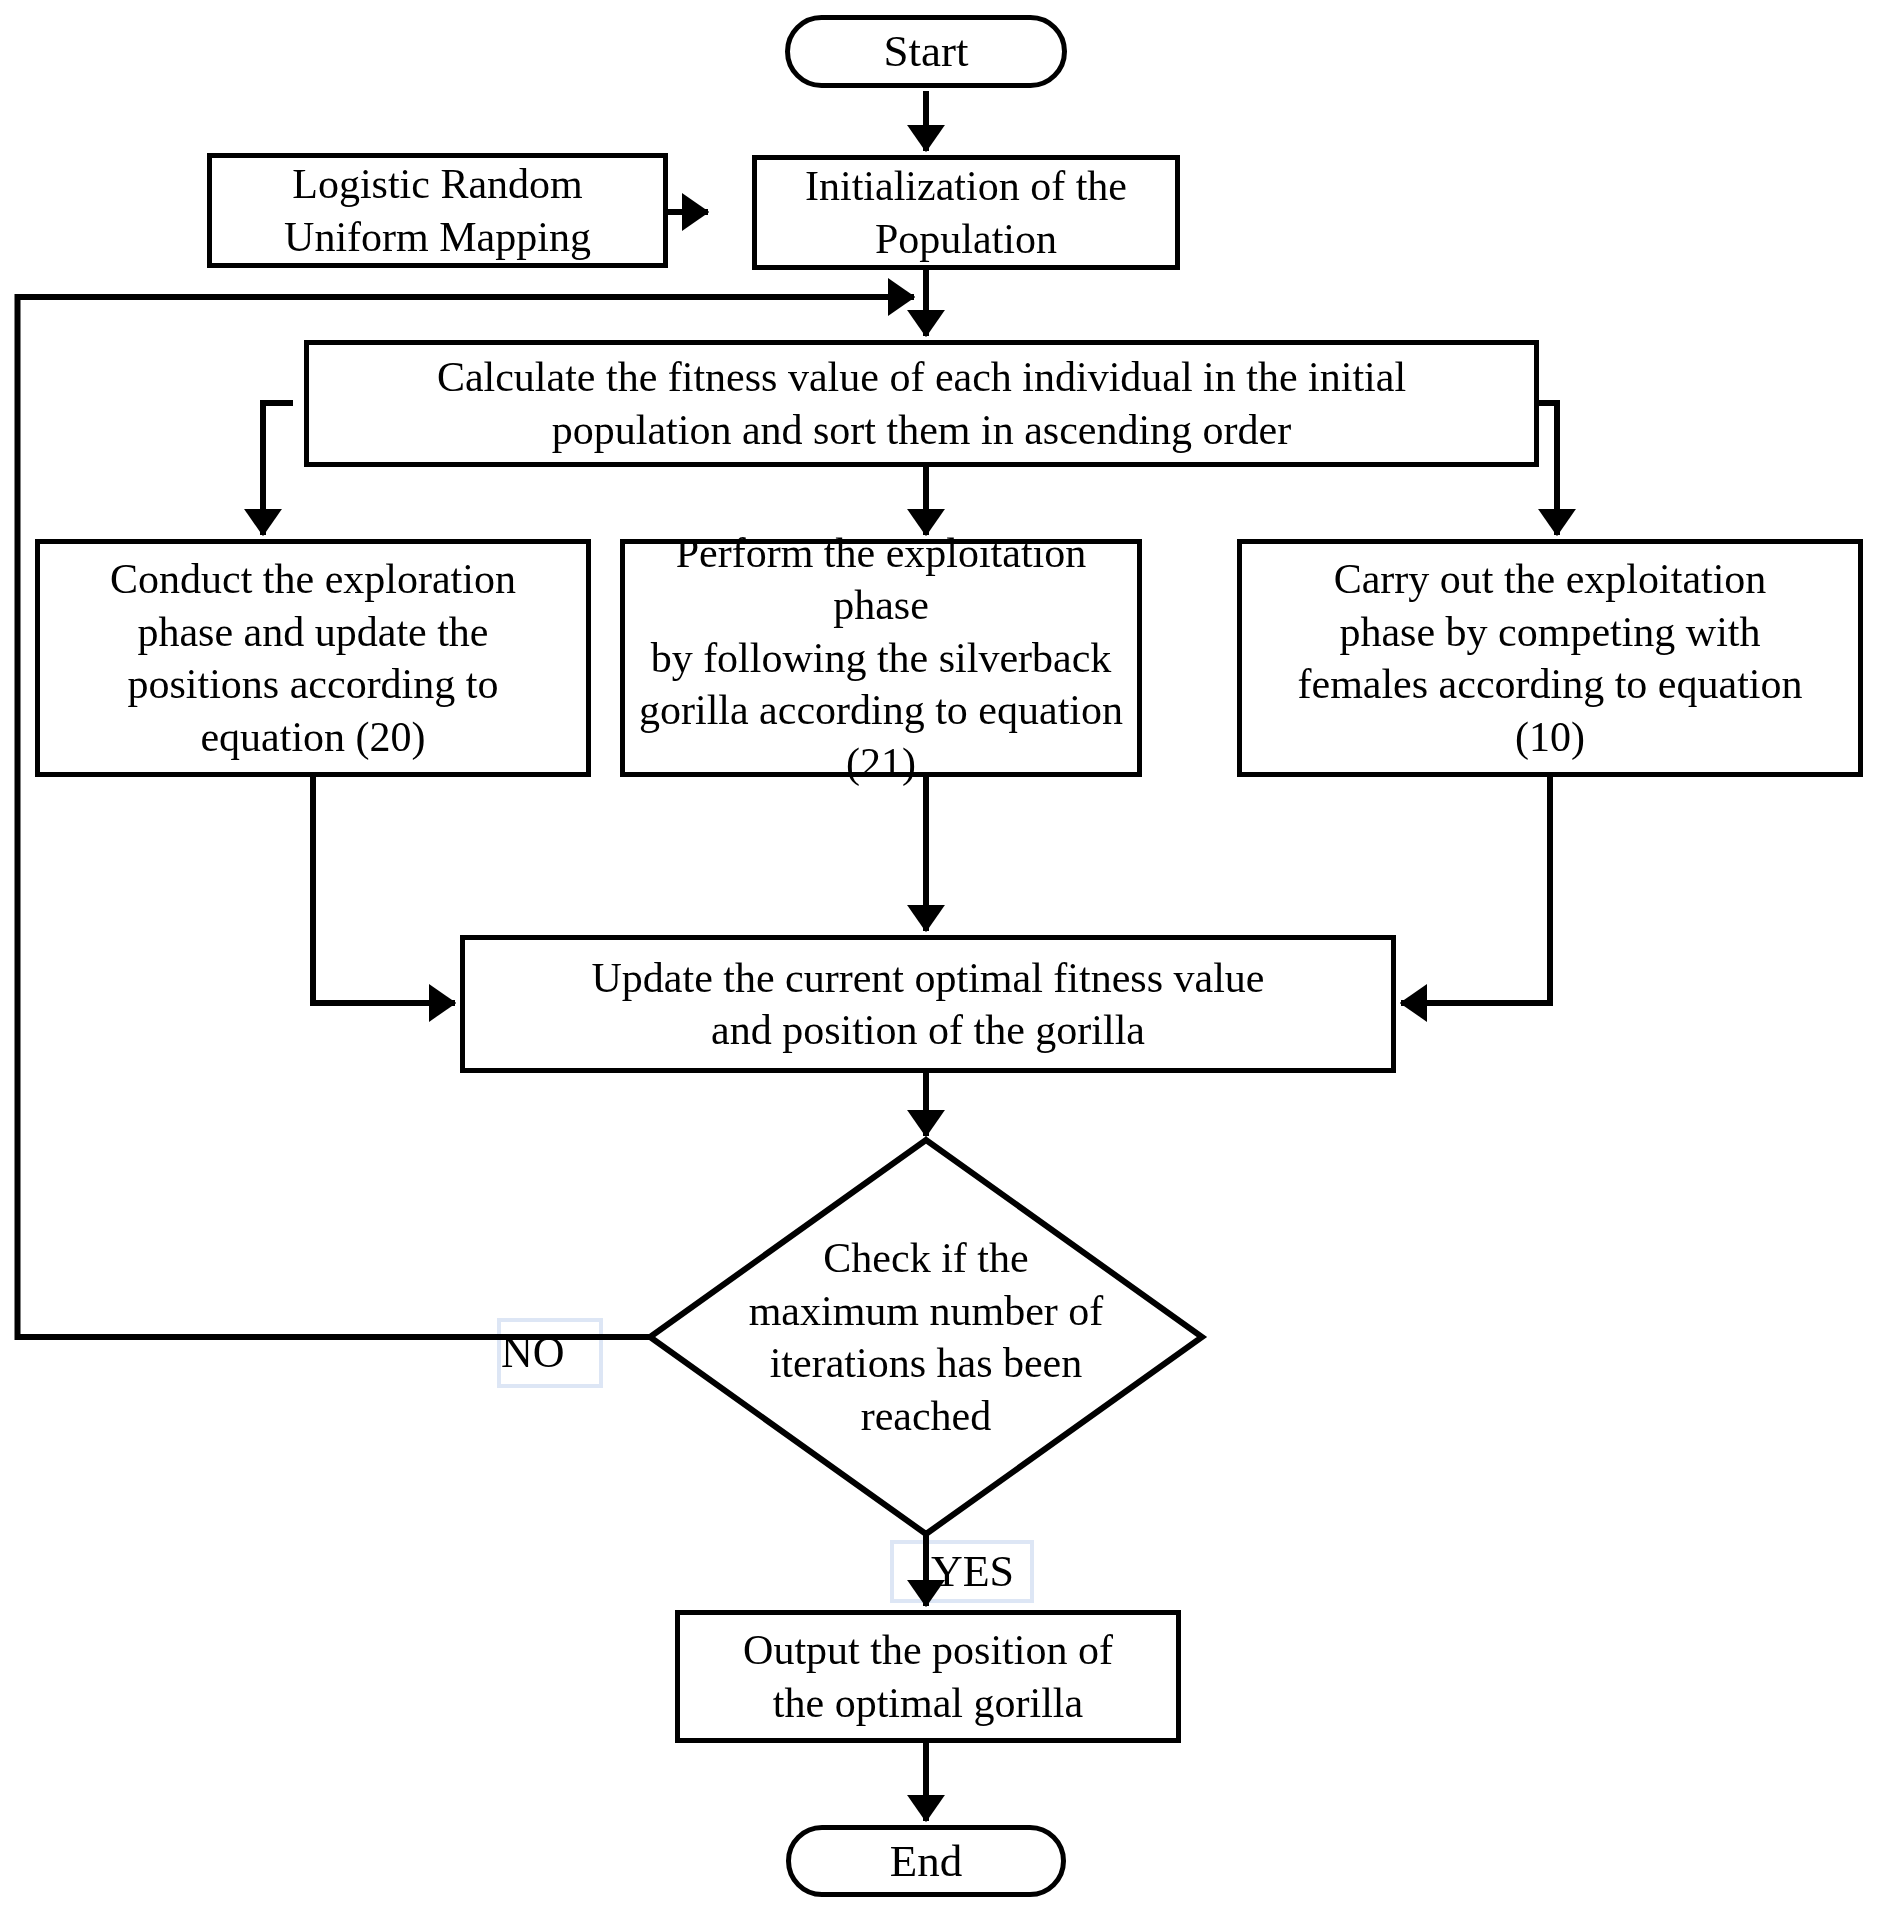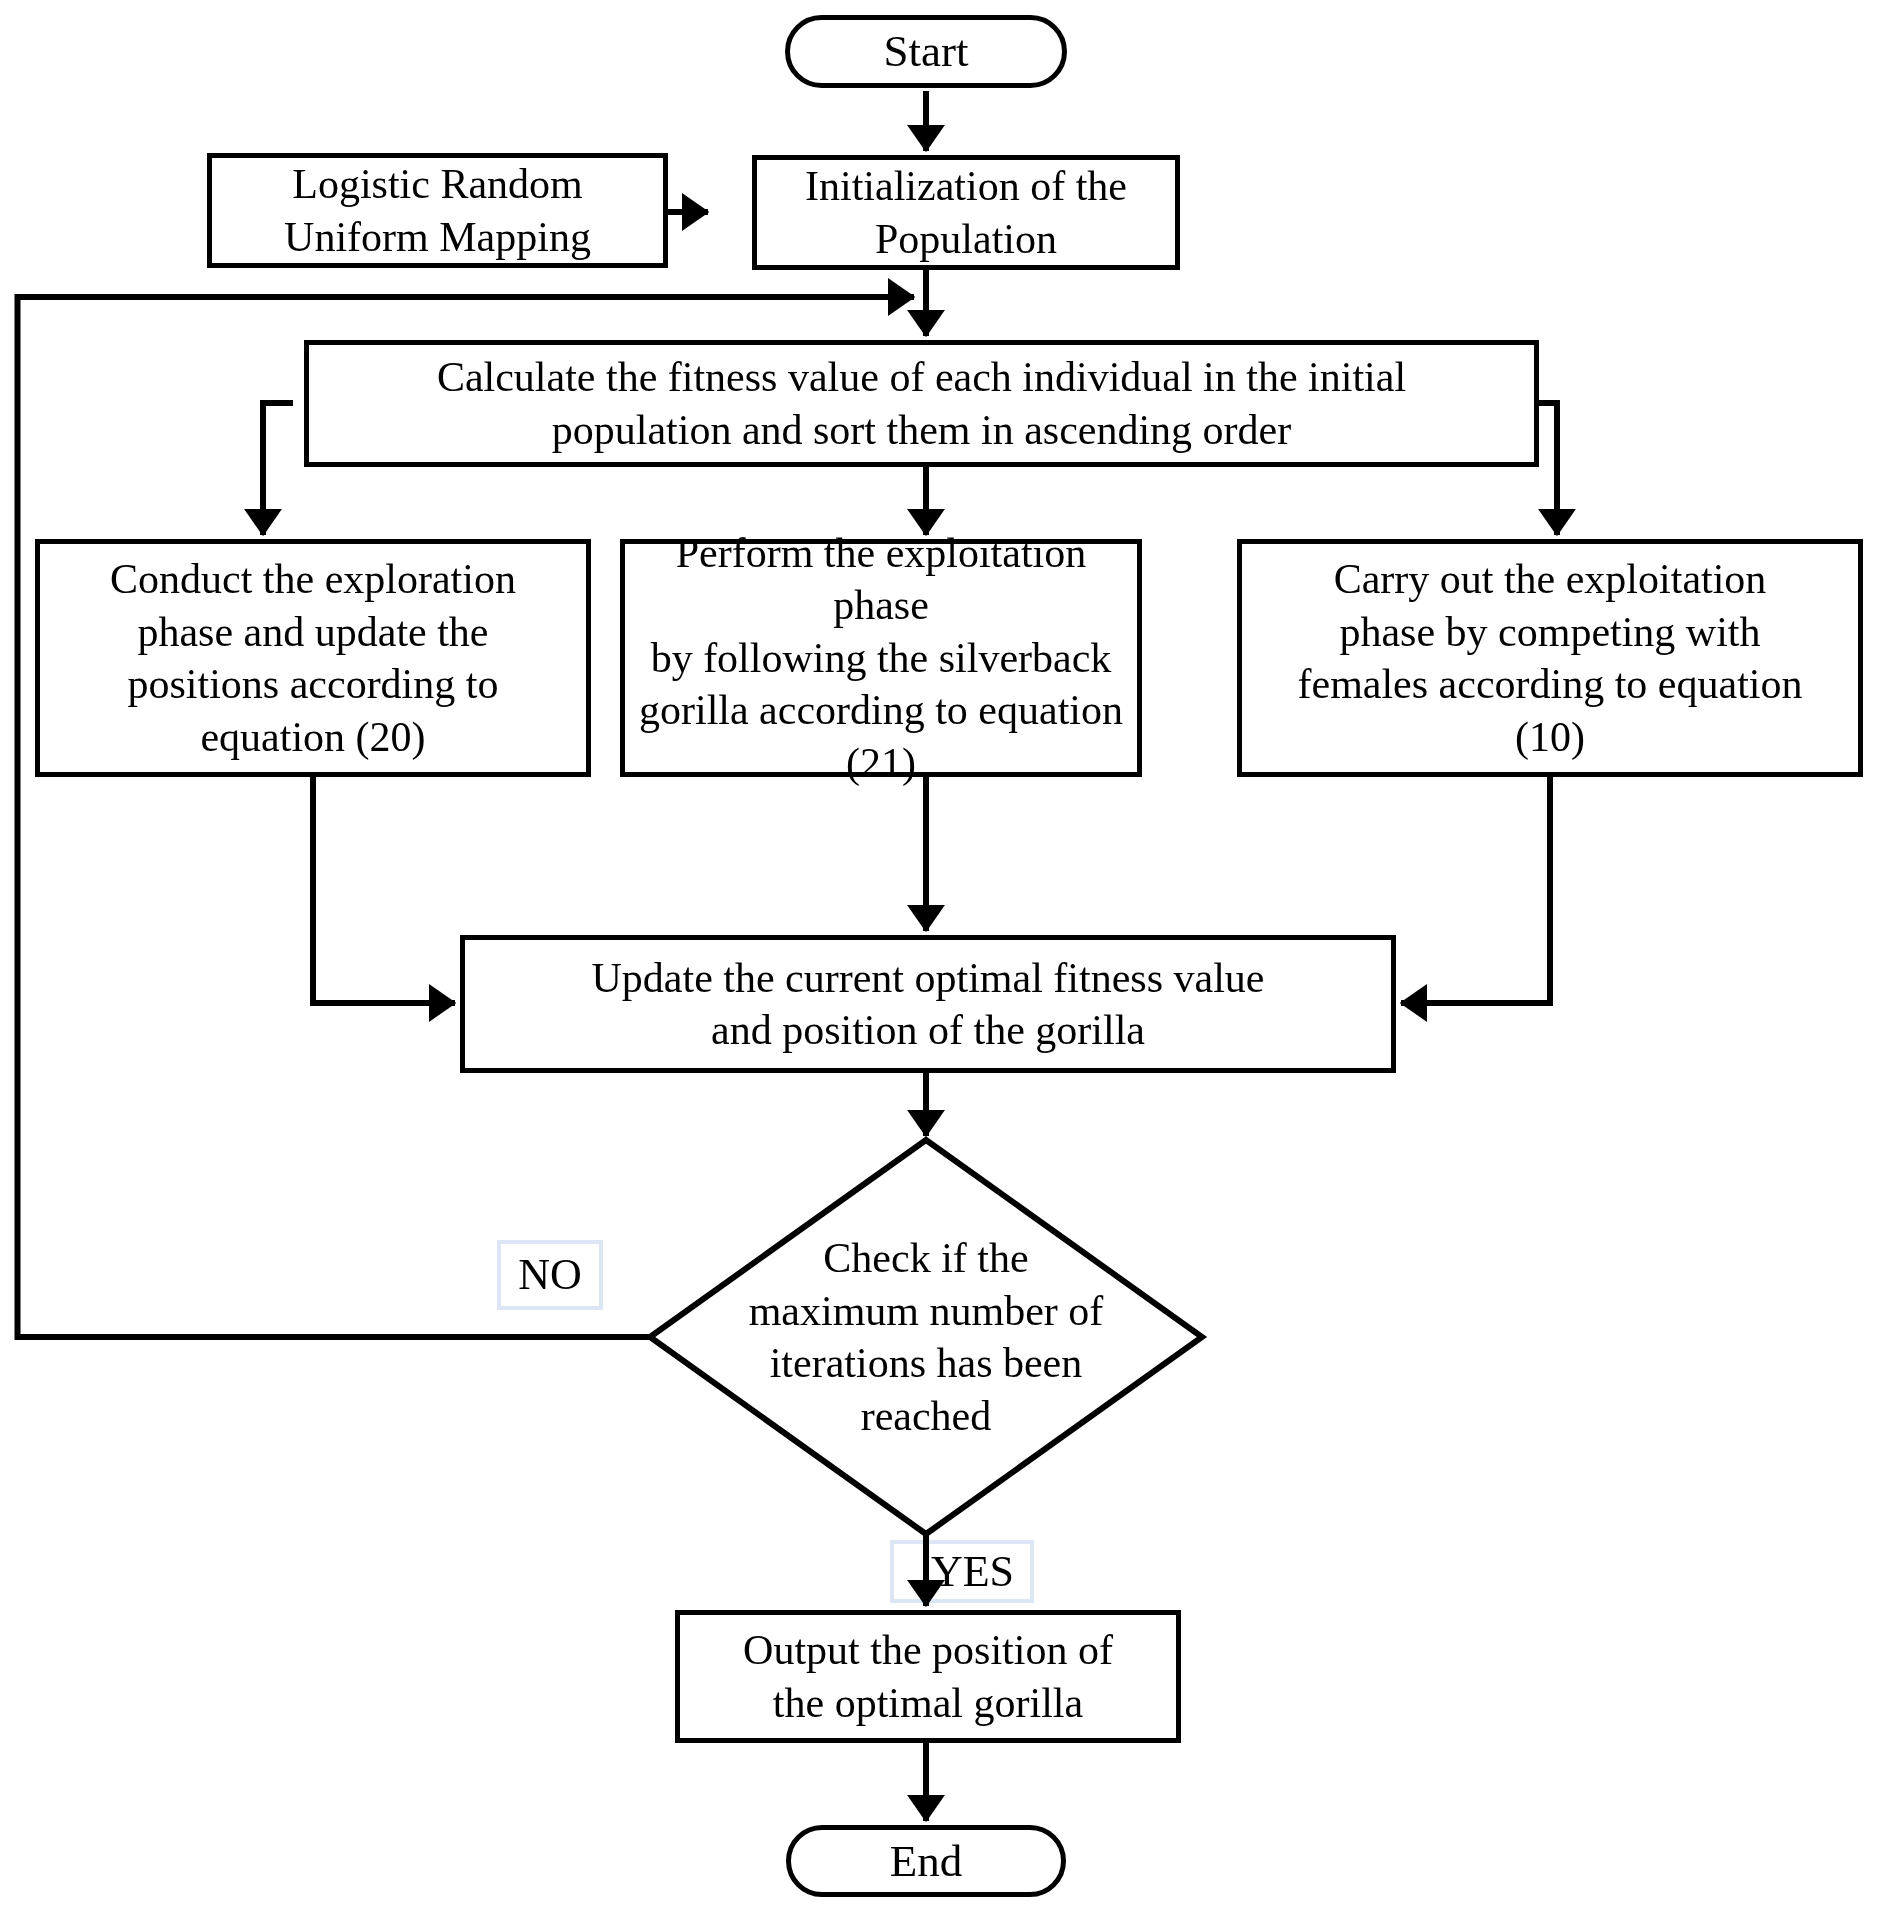--- a/index.html
+++ b/index.html
@@ -63,21 +63,21 @@
   #n-logistic{left:207px; top:153px;  width:461px;  height:115px;}
   #n-init    {left:712px; top:155px;  width:428px;  height:115px;margin-left:40px;}
   #n-calc    {left:304px; top:340px;  width:1235px; height:127px;}
   #n-explore {left:35px;  top:539px;  width:556px;  height:238px;}
   #n-silver  {left:620px; top:539px;  width:522px;  height:238px;}
   #n-females {left:1237px;top:539px;  width:626px;  height:238px;}
   #n-update  {left:460px; top:935px;  width:936px;  height:138px;}
   #n-decision{left:676px; top:1180px; width:500px;  height:314px;}
   #n-output  {left:675px; top:1610px; width:506px;  height:133px;}
   #n-end     {left:786px; top:1825px; width:280px;  height:72px;}
-  #lbl-no    {left:497px; top:1240px; width:106px;  height:70px; justify-content:center;}
+  #lbl-no    {left:497px; top:1318px; width:106px;  height:70px; justify-content:flex-start;}
   #lbl-yes   {left:890px; top:1540px; width:144px;  height:63px; justify-content:flex-end; padding-right:16px;}
 </style>
 </head>
 <body>
 
 <div id="canvas">
 
   <div class="edge-label" id="lbl-no">
     <span class="node-text">NO</span>
   </div>

